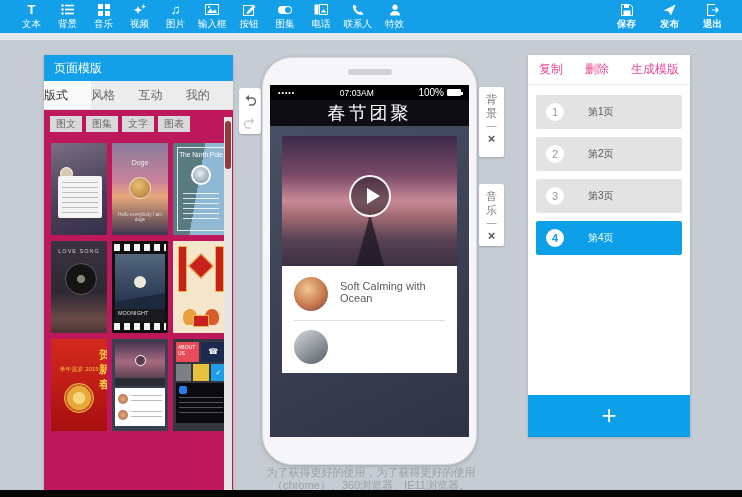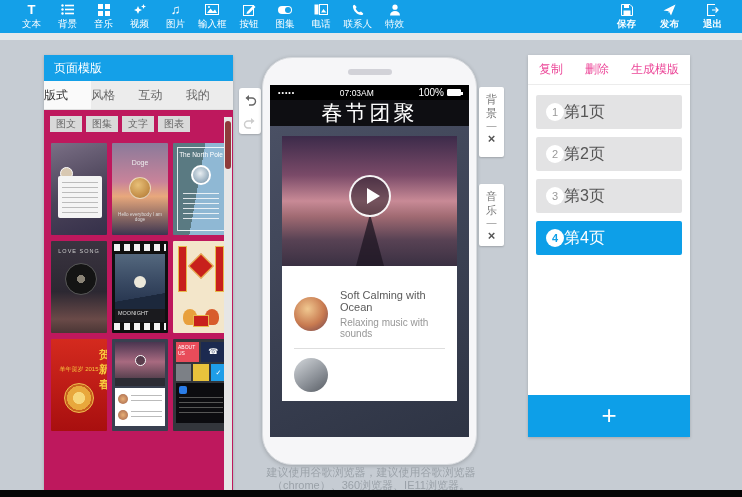--- a/index.html
+++ b/index.html
@@ -93,29 +93,29 @@
   
   .phone { position:absolute; left:262px; top:57px; width:215px; height:408px; background:#f6f6f8; border:1px solid #d7dade; border-radius:30px; box-shadow:0 1px 4px rgba(0,0,0,.2); }
   .speaker { position:absolute; left:50%; top:11px; width:44px; height:6px; margin-left:-22px; background:#d2d2d8; border-radius:3px; }
   .screen { position:absolute; left:7px; right:7px; top:27px; bottom:27px; overflow:hidden; display:flex; flex-direction:column; }
   .statusbar { height:15px; background:#000; color:#fff; display:flex; align-items:center; padding:0 8px; flex:none; }
   .dots { font-size:7px; letter-spacing:1px; line-height:15px; }
   .sb-time { flex:1; text-align:center; font-size:8.5px; }
   .sb-batt { display:flex; align-items:center; gap:3px; font-size:10px; }
   .batt { width:14px; height:7px; border:1px solid #fff; border-radius:1px; position:relative; background:#fff; }
   .batt::after { content:""; position:absolute; right:-3px; top:1.5px; width:2px; height:3px; background:#fff; }
-  .titlebar { height:26px; background:#0e0e12; color:#fff; text-align:center; font-size:21px; line-height:26px; letter-spacing:3px; flex:none; }
+  .titlebar { height:26px; background:#0e0e12; color:#fff; text-align:center; font-size:18px; line-height:26px; letter-spacing:3px; flex:none; }
   .pcontent { flex:1; background:linear-gradient(155deg,#4a5064 0%,#3a4052 55%,#2e3444 100%); padding:10px 12px 0 12px; }
   .video { position:relative; height:130px; background:
       linear-gradient(180deg,#3c2b4a 0%,#7a4a68 30%,#c88a96 50%,#a06a72 62%,#584254 80%,#3a3042 100%); }
   .video .pier { position:absolute; left:50%; bottom:0; margin-left:-14px; width:0; height:0; border-left:14px solid transparent; border-right:14px solid transparent; border-bottom:52px solid rgba(30,22,34,.75); }
   .play { position:absolute; left:50%; top:50%; width:42px; height:42px; margin:-26px 0 0 -21px; border-radius:50%; background:rgba(15,15,25,.45); border:2px solid rgba(255,255,255,.95); cursor:pointer; }
   .play::after { content:""; position:absolute; left:16px; top:11px; width:0; height:0; border-top:8px solid transparent; border-bottom:8px solid transparent; border-left:13px solid #fff; }
   .vcaption { position:absolute; left:0; right:0; bottom:0; height:23px; background:rgba(38,36,46,.92); color:#f0f0f0; font-size:10px; line-height:23px; padding-left:9px; }
-  .plist { background:#fff; padding:18px 0 4px 0; }
+  .plist { background:#fff; padding:6px 0 4px 0; }
   .prow { display:flex; align-items:center; padding:5px 12px; }
   .pav { width:34px; height:34px; border-radius:50%; flex:none; }
   .pav1 { background:radial-gradient(circle at 40% 35%,#f0c890,#c87a50 55%,#6a4250); }
   .pav2 { background:linear-gradient(145deg,#d4d8dc,#8a8f96 60%,#585d64); }
   .ptext { margin-left:12px; }
   .ptitle { font-size:11px; color:#5a5a5a; margin-bottom:4px; }
   .psub { font-size:10px; color:#979797; }
   .pdivider { border-top:1px solid #dedede; margin:4px 12px; }
 
   
@@ -129,21 +129,21 @@
   .st-min { font-size:10px; color:#999; cursor:pointer; line-height:10px; }
   .st-close { font-size:13px; color:#555; font-weight:bold; cursor:pointer; line-height:12px; }
 
   
   .pages-panel { position:absolute; left:528px; top:55px; width:162px; height:382px; background:#fff; box-shadow:0 1px 3px rgba(0,0,0,.18); }
   .pp-actions { height:30px; display:flex; align-items:center; justify-content:space-around; border-bottom:1px solid #ececec; }
   .pp-actions span { font-size:12px; color:#ec4899; cursor:pointer; }
   .page-list { padding:10px 8px 0 8px; }
   .page-row { height:34px; background:#e3e3e4; border-radius:2px; margin-bottom:8px; display:flex; align-items:center; padding-left:10px; cursor:pointer; }
   .pnum { width:18px; height:18px; border-radius:50%; background:#fff; color:#999; font-size:11px; text-align:center; line-height:18px; }
-  .plabel { font-size:16px; color:#555; margin-left:0; }
+  .plabel { font-size:10px; color:#555; margin-left:24px; }
   .page-row.active { background:#0d9fe8; }
   .page-row.active .pnum { color:#0d9fe8; font-weight:bold; }
   .page-row.active .plabel { color:#fff; }
   .add-page { position:absolute; left:0; right:0; bottom:0; height:42px; background:#0d9fe8; color:#fff; font-size:26px; text-align:center; line-height:40px; cursor:pointer; font-weight:300; }
 
   
   .footer { position:absolute; left:225px; top:466px; width:292px; text-align:center; color:#9aa1a8; font-size:11px; line-height:13px; }
   .bottombar { position:absolute; left:0; top:490px; width:742px; height:7px; background:#050505; }
 </style>
 </head>
@@ -409,21 +409,20 @@
     <div class="pcontent">
       <div class="video">
         <div class="pier"></div>
         <div class="play"></div>
       </div>
       <div class="plist">
         <div class="prow">
           <div class="pav pav1"></div>
           <div class="ptext">
             <div class="ptitle">Soft Calming with Ocean</div>
-            <div class="psub">Relaxing music with sounds</div>
           </div>
         </div>
         <div class="pdivider"></div>
         <div class="prow">
           <div class="pav pav2"></div>
         </div>
       </div>
     </div>
   </div>
 </div>
@@ -462,16 +461,16 @@
     </div>
     <div class="page-row active">
       <span class="pnum">4</span>
       <span class="plabel">第4页</span>
     </div>
   </div>
   <div class="add-page">+</div>
 </div>
 
 <div class="footer">
-  <div>建议使用谷歌浏览器，建议使用谷歌浏览器</div>
+  <div>为了获得更好的使用，为了获得更好的使用</div>
   <div>（chrome）、360浏览器、IE11浏览器。</div>
 </div>
 <div class="bottombar"></div>
 
 </body></html>

